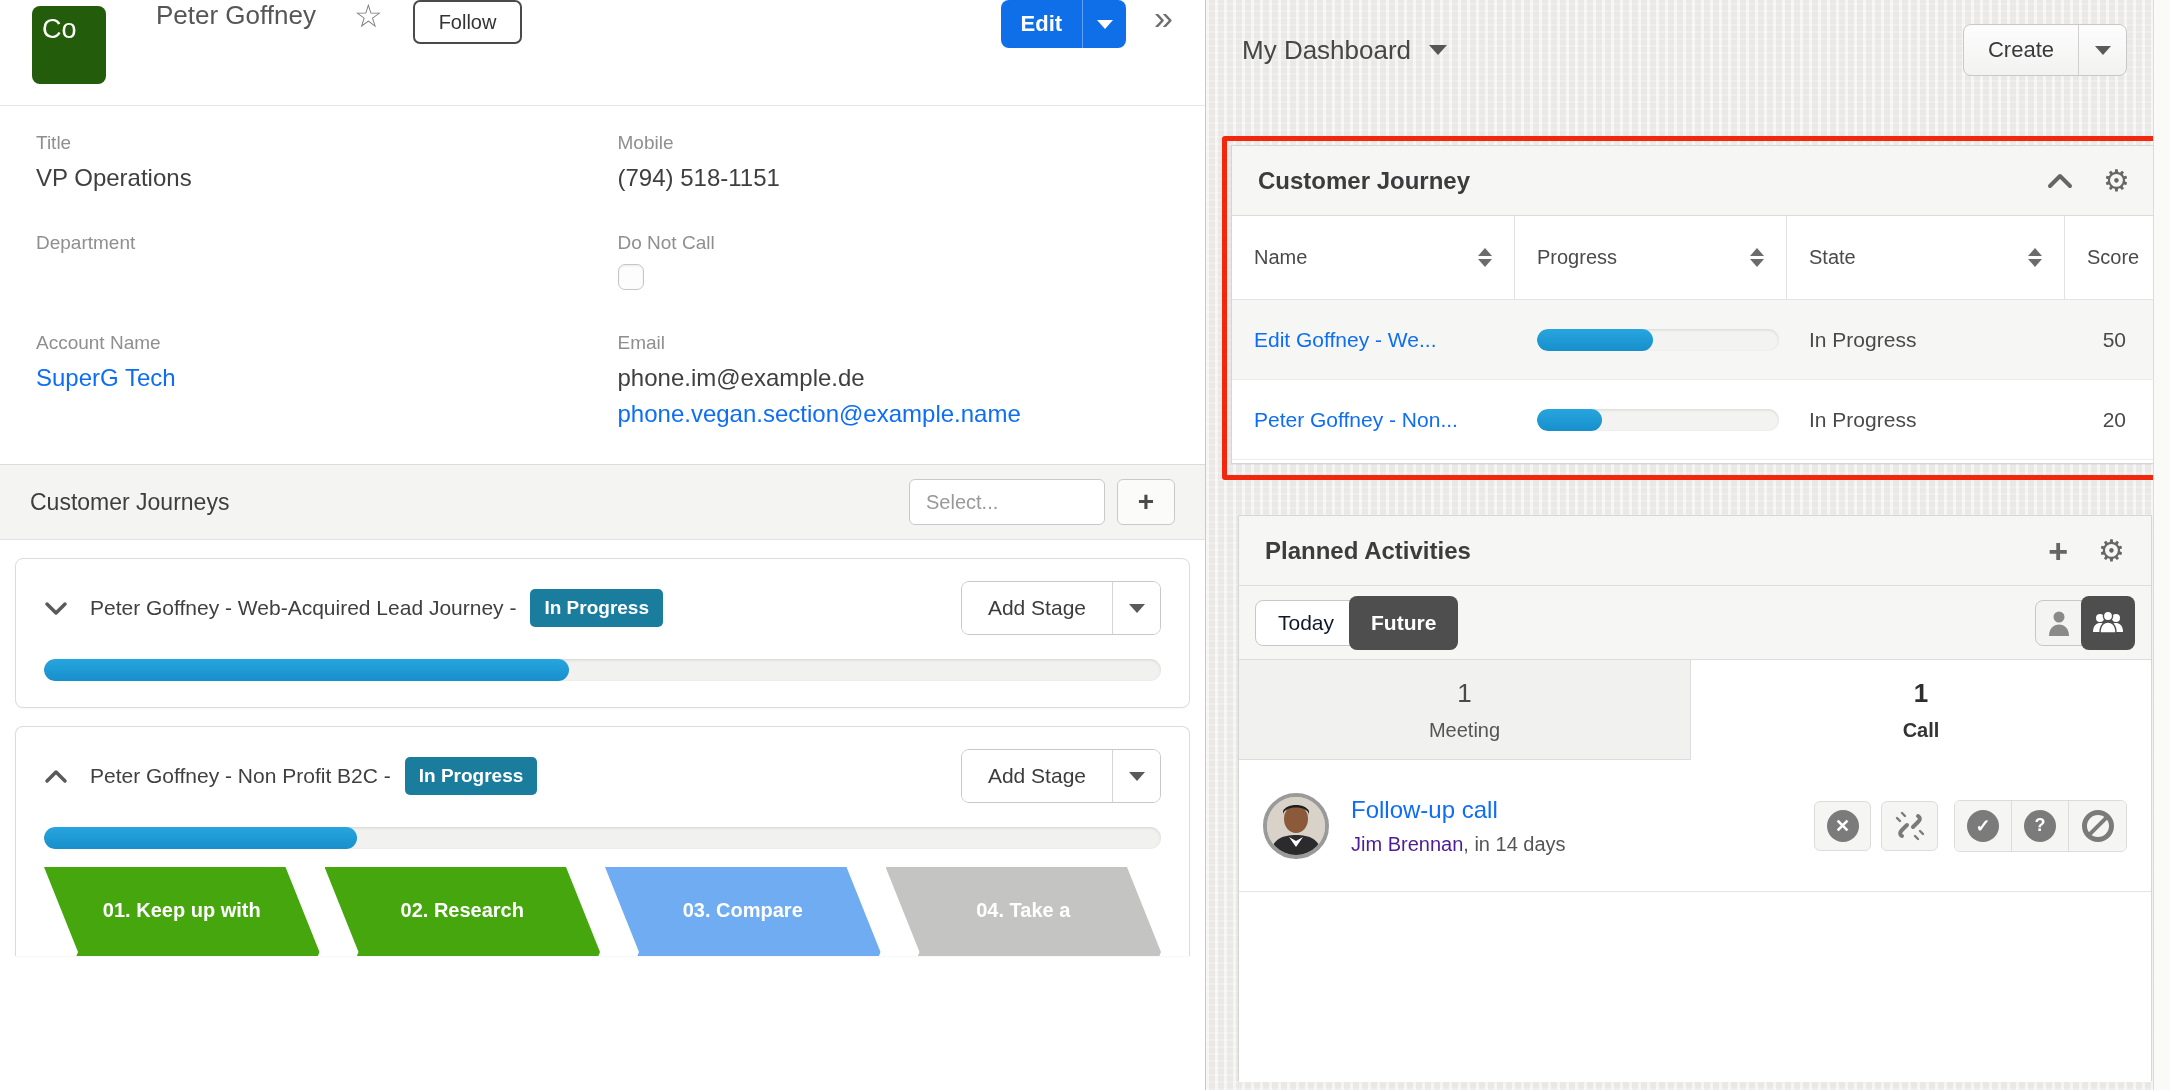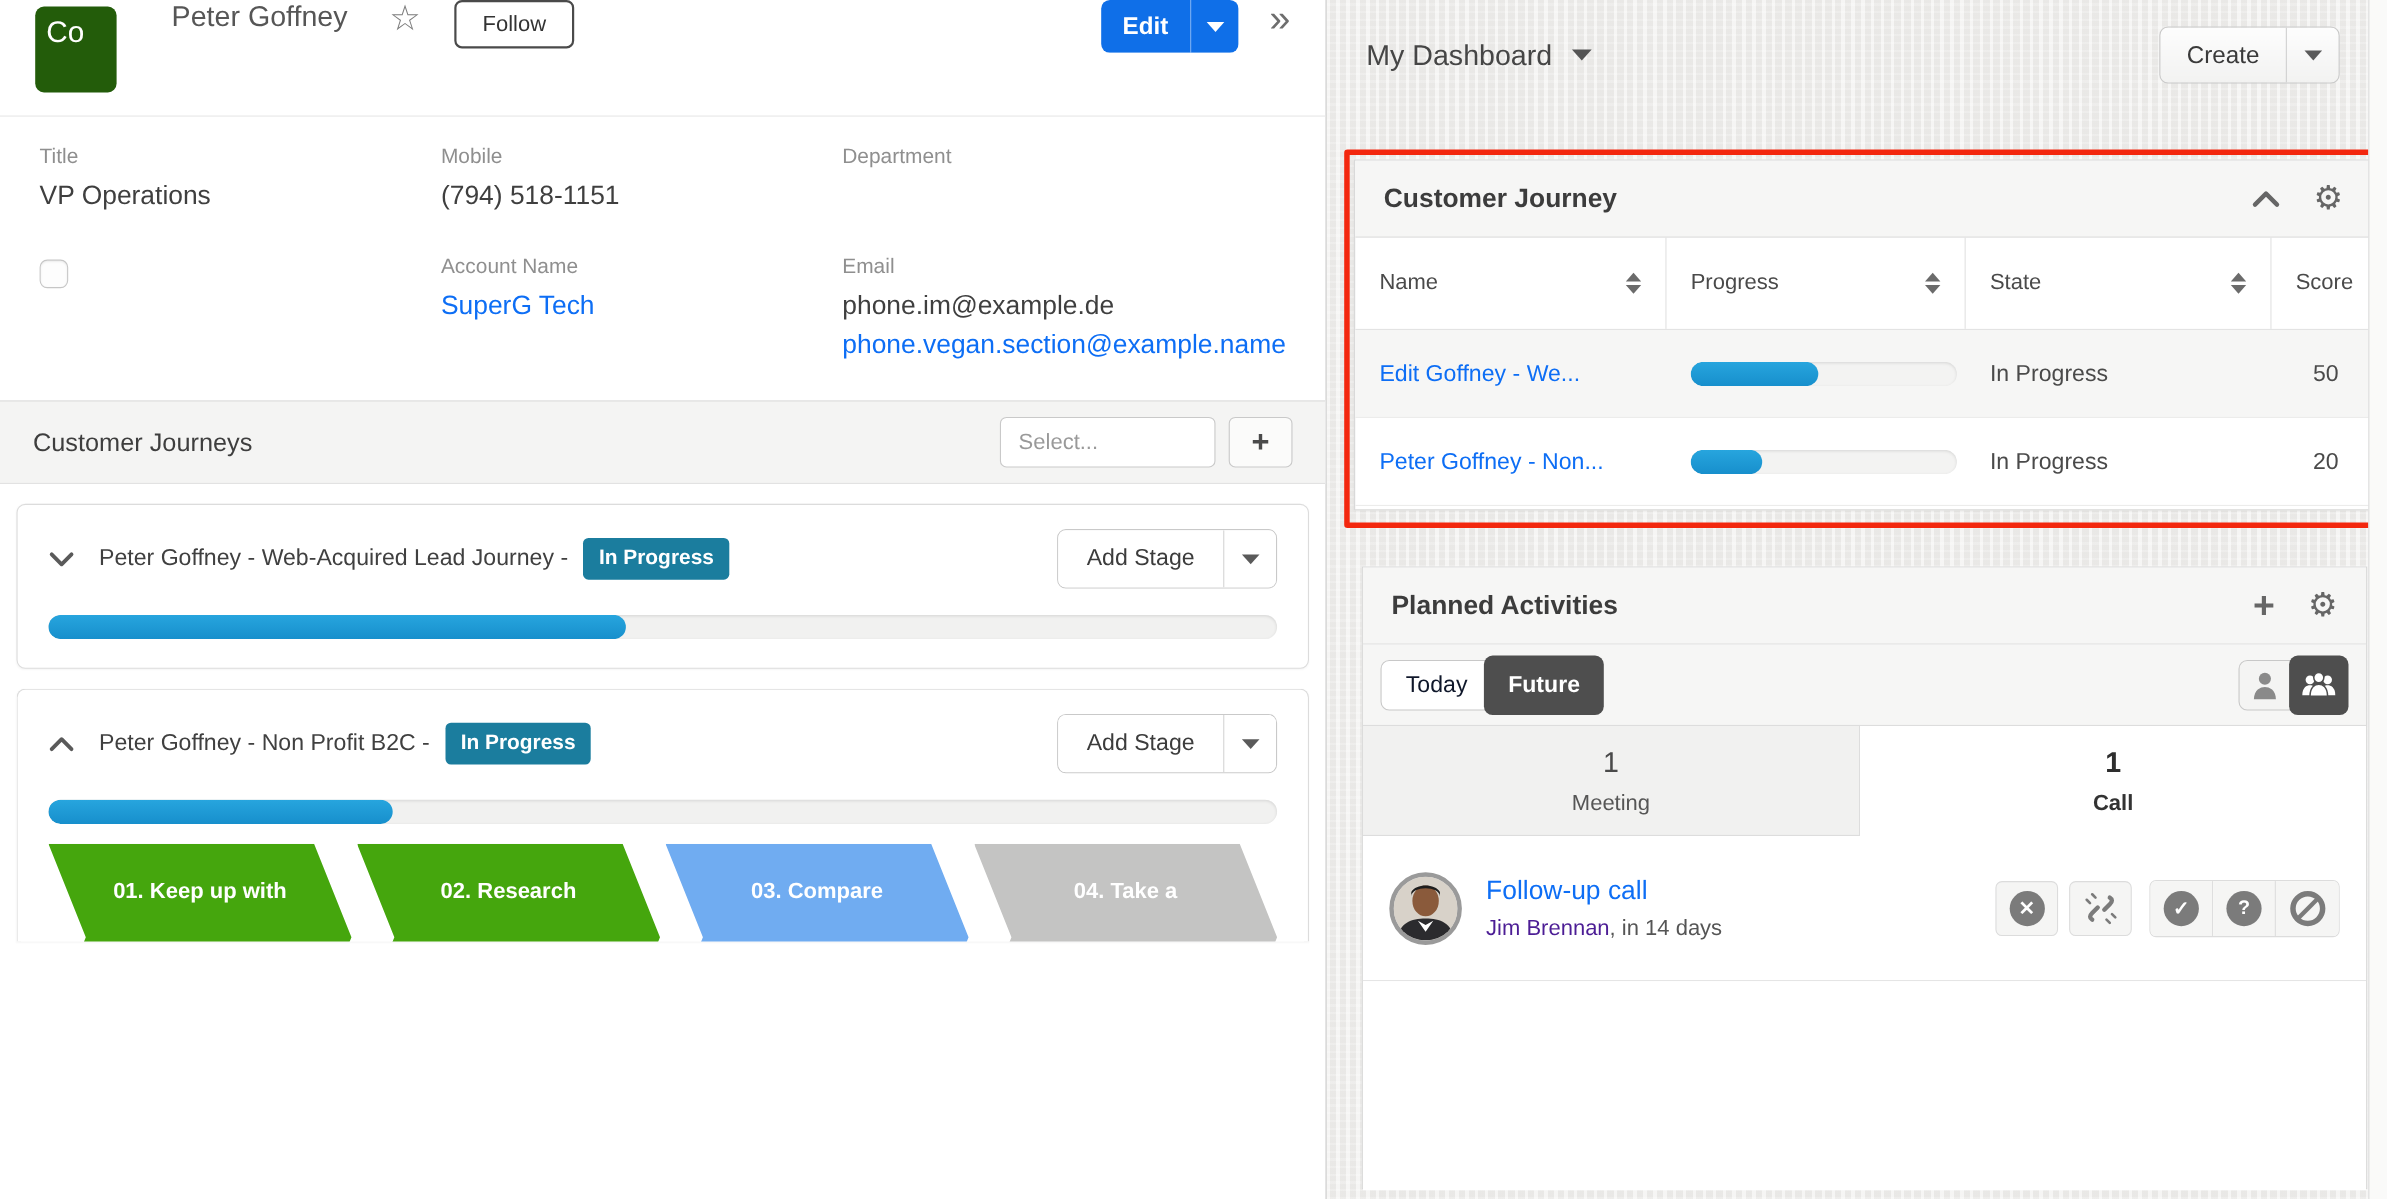--- a/index.html
+++ b/index.html
@@ -27,21 +27,21 @@
   .lp-header .spacer { flex:1; }
   .edit-split { display:flex; height:48px; border-radius:8px; overflow:hidden; cursor:pointer; }
   .edit-main { background:#0f6fe8; color:#fff; font-size:22px; font-weight:bold;
     display:flex; align-items:center; padding:0 20px; border:none; cursor:pointer; }
   .edit-caret { background:#0f6fe8; width:44px; display:flex; align-items:center; justify-content:center;
     border:none; border-left:1px solid rgba(255,255,255,.35); cursor:pointer; }
   .caret-down { width:0; height:0; border-left:8px solid transparent; border-right:8px solid transparent;
     border-top:9px solid #fff; }
   .dbl-chevron { font-size:34px; color:#6e6e6e; margin-left:28px; cursor:pointer; line-height:1; }
 
-  .lp-fields { padding:26px 36px 0 36px; display:grid; grid-template-columns:1fr 1fr 1fr; column-gap:30px; }
+  .lp-fields { padding:26px 36px 0 36px; display:grid; grid-template-columns:1fr 1fr; column-gap:30px; }
   .field { margin-bottom:36px; min-height:64px; }
   .field .flabel { font-size:19px; color:#8f8f8f; margin-bottom:10px; }
   .field .fvalue { font-size:24px; color:#3f3f3f; }
   .field .fvalue.link { color:#0d6ef5; cursor:pointer; }
   .checkbox { width:26px; height:26px; border:1px solid #c6c6c6; border-radius:7px;
     background:#fdfdfd; box-shadow:inset 0 1px 2px rgba(0,0,0,.08); margin-top:4px; cursor:pointer; }
   .email-secondary { font-size:24px; color:#0d6ef5; margin-top:8px; cursor:pointer; }
   .show-more { font-size:22px; color:#0d6ef5; padding:2px 36px 28px 36px; cursor:pointer; width:max-content; }
 
   .cj-section-header { height:76px; background:#f4f4f3; border-top:1px solid #dcdcdc;
@@ -205,20 +205,21 @@
       <div class="field">
         <div class="flabel">Mobile</div>
         <div class="fvalue">(794) 518-1151</div>
       </div>
 
       <div class="field">
         <div class="flabel">Department</div>
         <div class="fvalue"></div>
       </div>
       <div class="field">
+        <div class="flabel">Do Not Call</div>
         <div class="checkbox"></div>
       </div>
 
       <div class="field">
         <div class="flabel">Account Name</div>
         <div class="fvalue link">SuperG Tech</div>
       </div>
       <div class="field">
         <div class="flabel">Email</div>
         <div class="fvalue">phone.im@example.de</div>

